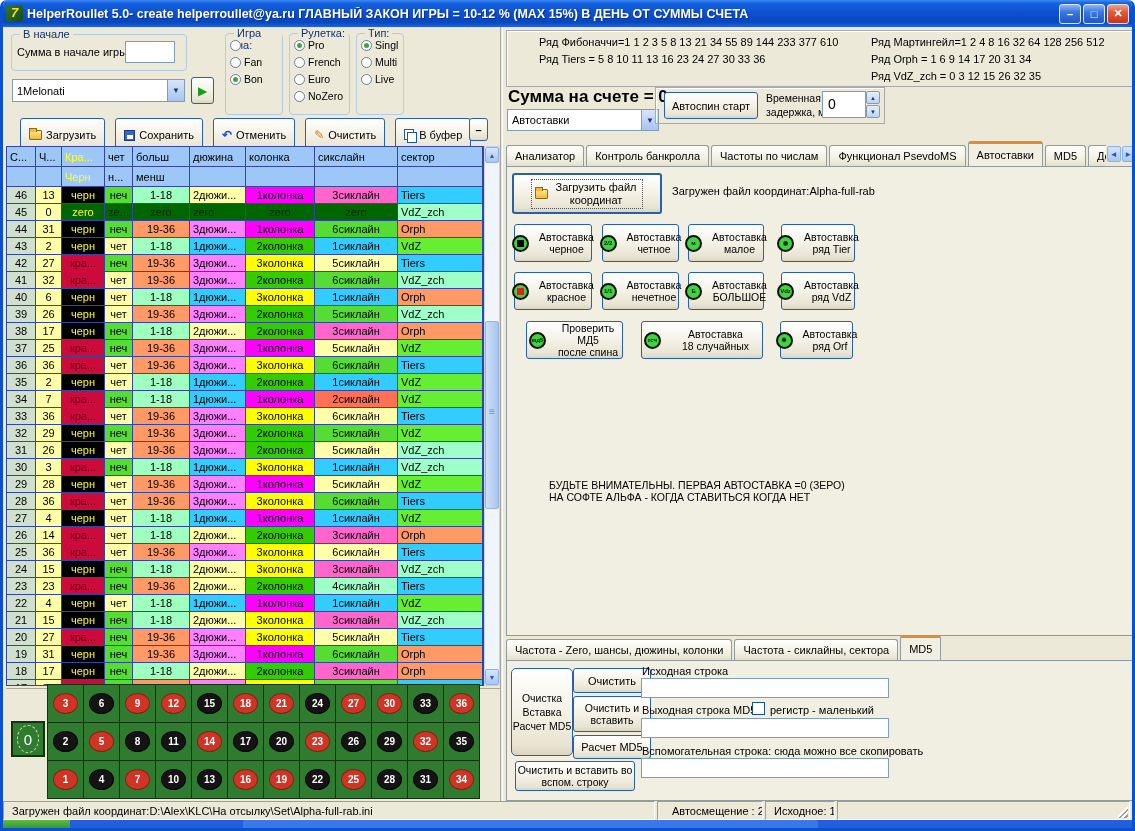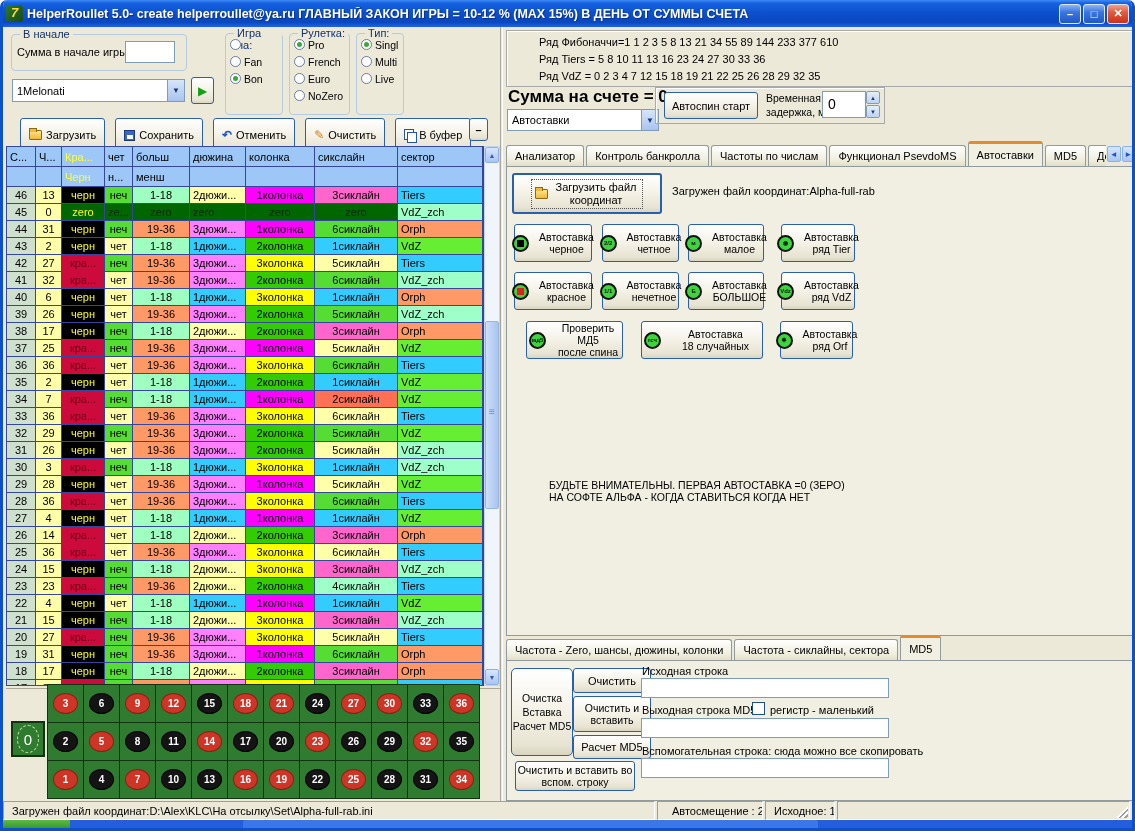--- a/index.html
+++ b/index.html
@@ -38,21 +38,21 @@
   
   #grp-start { left:8px; top:34px; width:176px; height:37px; }
   #start-label { position:absolute; left:5px; top:11px; font-size:11px; }
   #start-input { left:113px; top:6px; width:50px; height:22px; }
   #profile-combo { left:9px; top:79px; width:173px; height:23px; }
   #play-btn { position:absolute; left:188px; top:77px; width:23px; height:27px; color:#14A014; font-size:12px; }
   .rgroup { position:absolute; top:33px; height:82px; border:1px solid #B5CBE0; border-radius:4px; }
   #rg-0 { left:222px; width:58px; }
   #rg-1 { left:286px; width:61px; }
   #rg-2 { left:353px; width:48px; }
-  .rg-opt { display:flex; gap:3px; font-size:10.5px; margin:5px 0 0 4px; }
+  .rg-opt { display:flex; align-items:center; gap:3px; font-size:10.5px; margin:5px 0 0 4px; }
   .radio { width:11px; height:11px; border-radius:50%; border:1px solid #6A7BA0; background:#fff; position:relative; flex:0 0 auto; }
   .radio.sel::after { content:""; position:absolute; left:2px; top:2px; width:5px; height:5px; border-radius:50%; background:#3CA83C; }
   #toolbar { position:absolute; left:17px; top:118px; width:470px; height:23px; display:flex; gap:10px; }
   #toolbar .xpbtn { padding:16px 8px; gap:4px; height:23px; }
   .ico { display:inline-block; flex:0 0 auto; }
   .ico-folder { width:13px; height:10px; background:linear-gradient(#FFE58A,#F2B93C); border:1px solid #8A6A12; border-radius:1px; position:relative; }
   .ico-folder::before { content:""; position:absolute; left:-1px; top:-3px; width:6px; height:3px; background:#F2B93C; border:1px solid #8A6A12; border-bottom:none; }
   .ico-floppy { width:11px; height:11px; background:#3A66C8; border:1px solid #1A3A80; position:relative; }
   .ico-floppy::after { content:""; position:absolute; left:2px; bottom:1px; width:6px; height:4px; background:#fff; }
   .ico-undo { color:#2255C8; font-weight:bold; font-size:12px; }
@@ -757,21 +757,25 @@
           <span class="chip red">34</span>
         </div>
       </div>
   </div>
 
   <div id="vdivider"></div>
   <div id="info-box">
     <div class="info-col" id="info-left">
       <div>Ряд Фибоначчи=1 1 2 3 5 8 13 21 34 55 89 144 233 377 610</div>
       <div>Ряд Tiers = 5 8 10 11 13 16 23 24 27 30 33 36</div>
-      <div>Ряд VdZ = 0 2 3 4 7 12 15 18 19 21 22 25 26 28 29 32 35</div>
+    </div>
+    <div class="info-col" id="info-right">
+      <div>Ряд Мартингейл=1 2 4 8 16 32 64 128 256 512</div>
+      <div>Ряд Orph = 1 6 9 14 17 20 31 34</div>
+      <div>Ряд VdZ_zch = 0 3 12 15 26 32 35</div>
     </div>
   </div>
 
   <div id="sum-text">Сумма на счете = 0</div>
   <div class="combo" id="bets-combo">
     <span class="ctext">Автоставки</span>
     <span class="cbtn">▼</span>
   </div>
   <div id="autospin-panel">
     <div class="xpbtn" id="autospin-btn">Автоспин старт</div>

